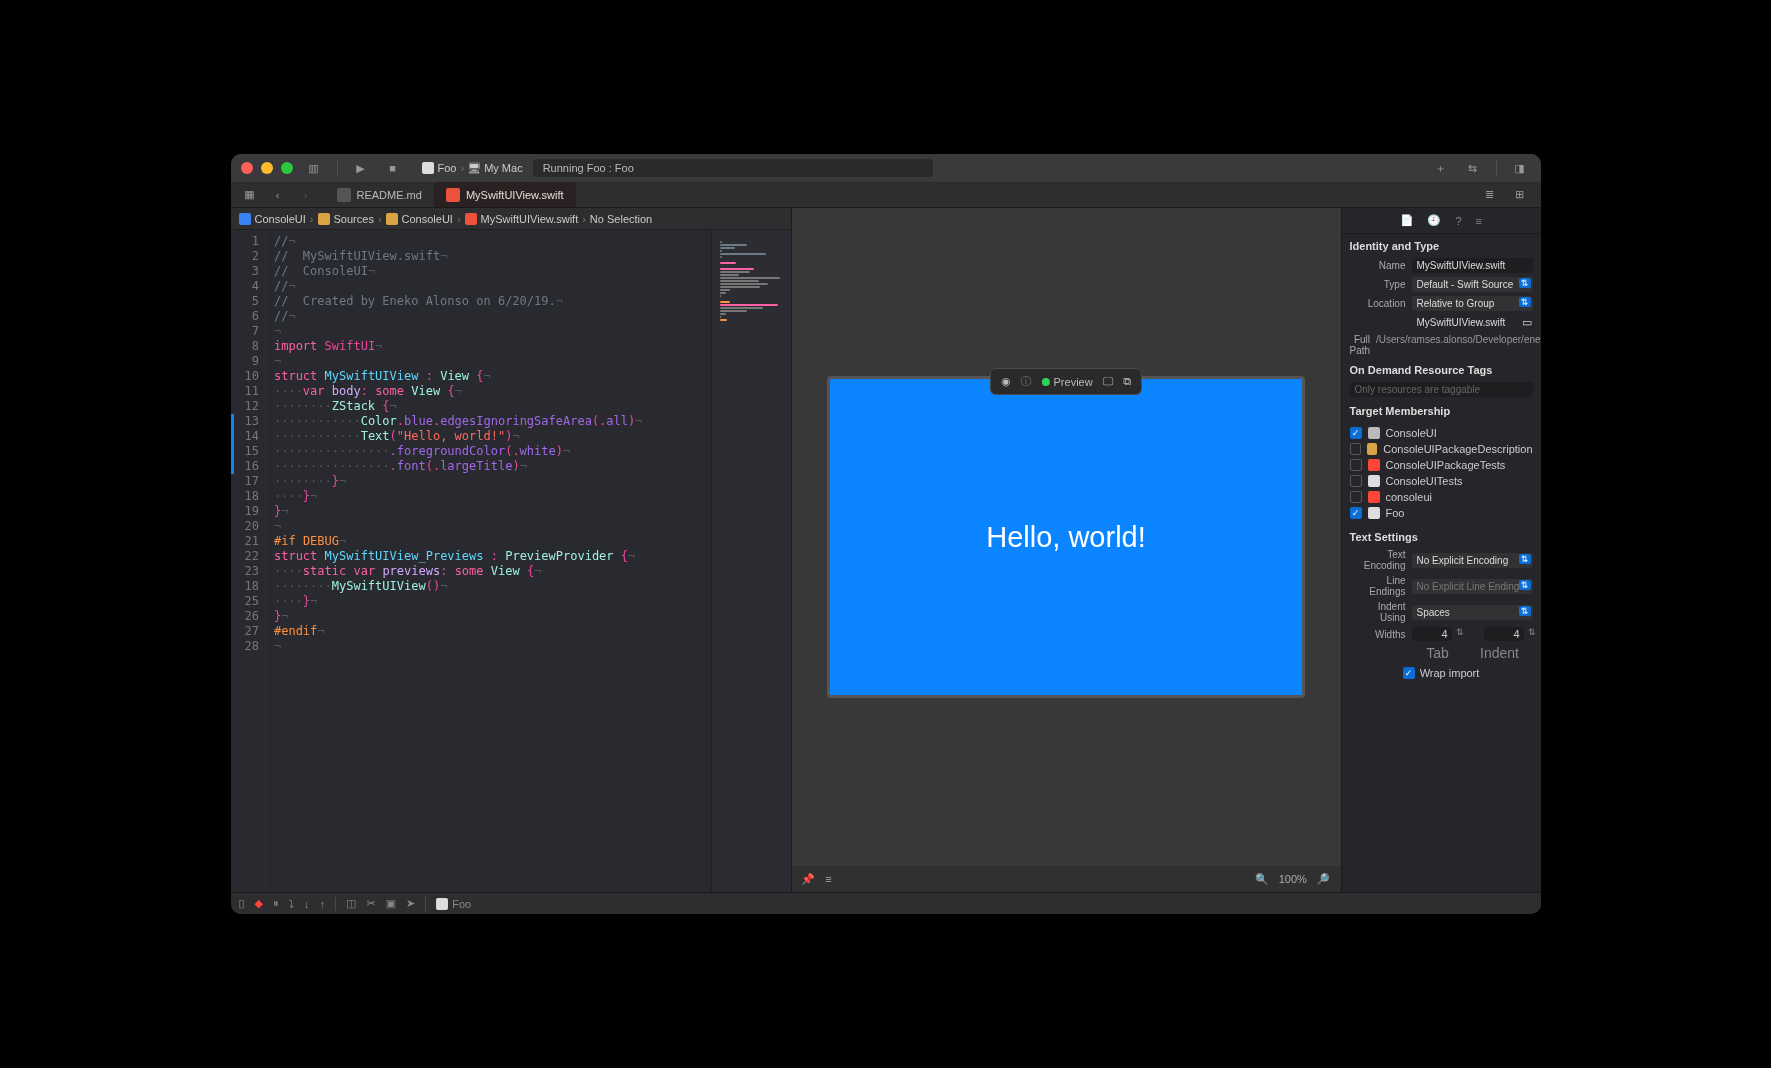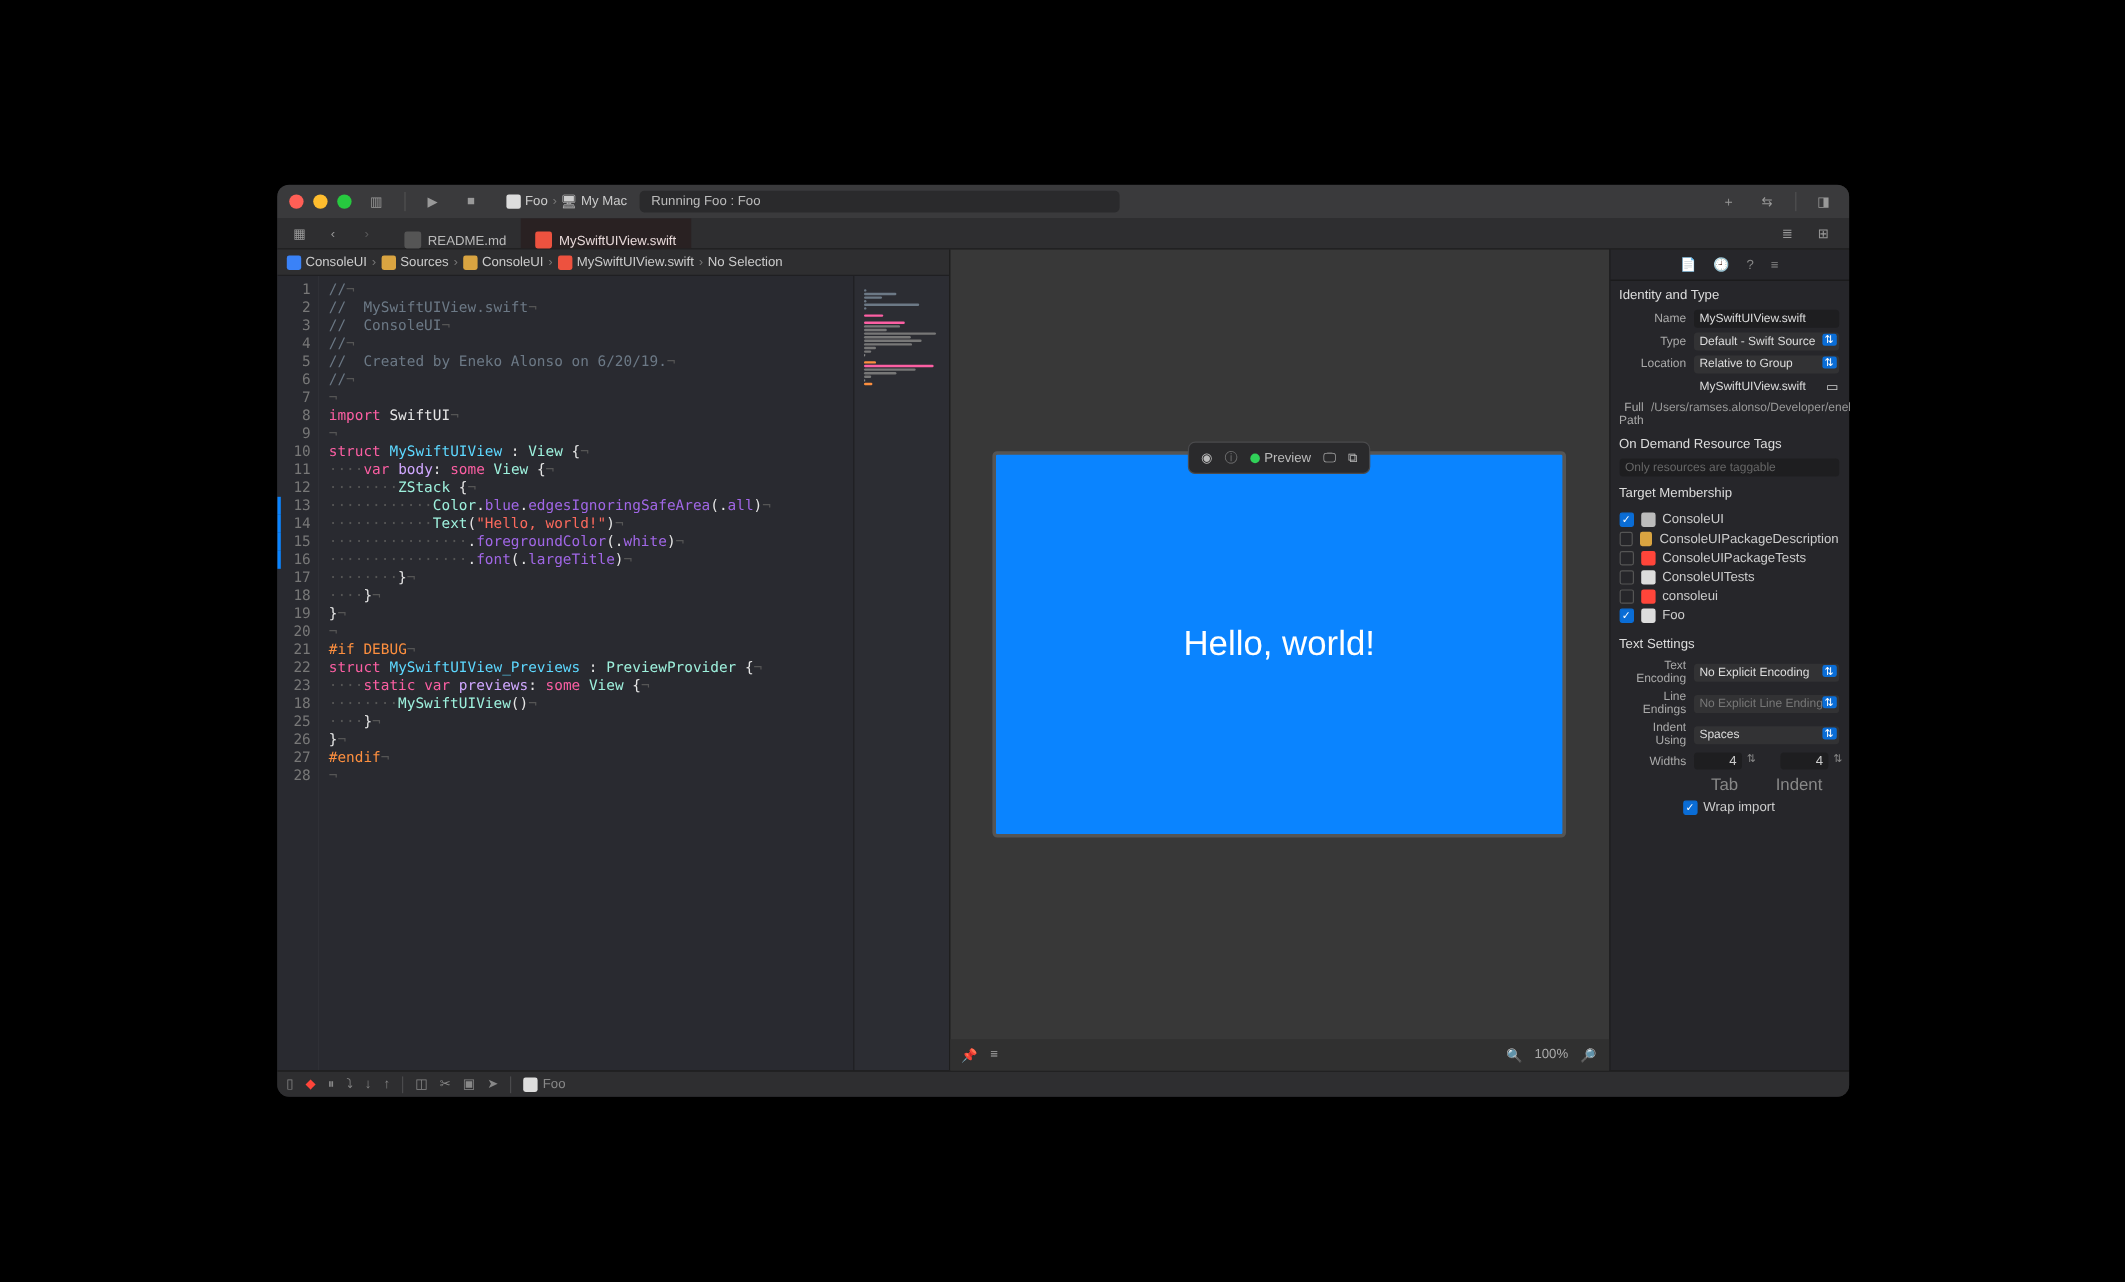--- a/index.html
+++ b/index.html
@@ -38,60 +38,60 @@
 .scheme { margin-left:8px; display:flex; align-items:center; gap:4px; color:#ccc; }
 .status-pill { flex:0 0 400px; margin:0 auto; background:#2a2a2c; border-radius:4px; padding:3px 10px; font-size:11px; color:#bbb; }
 .tb-spacer { flex:1; }
 .tabbar {
   height: 26px;
   background: #2e2e30;
   display:flex; align-items:center;
   border-bottom:1px solid #1a1a1a;
 }
 .tabbar-left { display:flex; align-items:center; gap:6px; padding:0 8px; color:#888; }
-.file-tab { height:100%; display:flex; align-items:flex-end; gap:6px; padding:0 12px; color:#bbb; cursor:pointer; }
+.file-tab { height:100%; display:flex; align-items:center; gap:6px; padding:0 12px; color:#bbb; cursor:pointer; }
 .file-tab.active { background:#292122; color:#e8dada; }
 .swift-icon { width:14px; height:14px; background:#ed523f; border-radius:2px; display:inline-block; }
 .md-icon { width:14px; height:14px; background:#555; border-radius:2px; display:inline-block; }
 .tabbar-right { margin-left:auto; display:flex; align-items:center; gap:8px; padding:0 10px; color:#888;}
 .content { flex:1; display:flex; min-height:0; }
 .left-pane { flex:1; display:flex; flex-direction:column; background:#292a30; min-width:0; }
 .breadcrumb { height:22px; display:flex; align-items:center; gap:4px; padding:0 8px; font-size:11px; color:#ccc; background:#2e2e30; border-bottom:1px solid #1f1f22; }
 .bc-item { display:flex; align-items:center; gap:4px; }
 .chev { color:#777; }
 .editor-wrap { flex:1; display:flex; min-height:0; }
 .editor { flex:1; display:flex; font-family: 'SF Mono','Menlo',monospace; font-size:12px; line-height:15px; overflow:auto; position:relative;}
 .gutter { padding:4px 6px 4px 14px; text-align:right; color:#777; border-right:1px solid rgba(255,255,255,0.03); user-select:none; }
 .code { padding:4px 8px; white-space:pre; }
 .c-cmt { color:#6c7986; }
 .c-kw { color:#fc5fa3; }
 .c-type { color:#9ef1dd; }
 .c-typedef { color:#5dd8ff; }
 .c-attr { color:#d0a8ff; }
 .c-func { color:#a167e6; }
 .c-str { color:#fc6a5d; }
-.c-plain { color:#e5e5e5; }
+.c-plain { color:#ec4899; }
 .c-pre { color:#fd8f3f; }
 .invis { color:#555; }
 .minimap { width:80px; background:#2c2d33; border-left:1px solid #1f1f22; padding:10px 8px; }
 .mm-line { height:2px; margin:1px 0; border-radius:1px; }
 .preview-pane { width:550px; background:#383838; border-left:1px solid #1a1a1a; display:flex; flex-direction:column; position:relative; }
 .preview-toolbar { position:absolute; top:160px; left:50%; transform:translateX(-50%); display:flex; align-items:center; gap:10px; background:#2a2a2c; border:1px solid #4a4a4c; border-radius:6px; padding:5px 10px; z-index:5; }
 .preview-toolbar .pt-item { display:flex; align-items:center; gap:4px; color:#bbb; cursor:pointer;}
 .green-dot { width:8px; height:8px; background:#30d158; border-radius:50%; }
 .canvas-area { flex:1; display:flex; align-items:center; justify-content:center; }
 .device { width:478px; height:322px; background:#0a84ff; border:3px solid #555; border-radius:4px; display:flex; align-items:center; justify-content:center; }
 .device-text { color:#fff; font-size:29px; font-weight:500; }
 .preview-footer { height:26px; background:#303030; display:flex; align-items:center; padding:0 10px; gap:10px; color:#aaa; }
 .pf-spacer{flex:1;}
 .inspector { width:200px; background:#26262a; border-left:1px solid #1a1a1a; display:flex; flex-direction:column; font-size:11px; }
 .insp-header { height:26px; display:flex; align-items:center; justify-content:center; gap:14px; border-bottom:1px solid #1a1a1a; color:#888; }
 .insp-header .active-tab { color:#ed523f; }
 .insp-body { flex:1; overflow:auto; }
-.insp-section-title { padding:6px 8px 4px; font-weight:400; color:#ddd; }
+.insp-section-title { padding:6px 8px 4px; font-weight:700; color:#ddd; }
 .insp-row { display:flex; align-items:center; padding:2px 8px; gap:6px; }
 .insp-label { width:56px; text-align:right; color:#aaa; font-size:10px;}
 .insp-field { flex:1; background:#1e1e20; border-radius:3px; padding:2px 5px; color:#ddd; font-size:10px; overflow:hidden; text-overflow:ellipsis; white-space:nowrap;}
 .insp-select { flex:1; background:#323234; border-radius:3px; padding:2px 5px; position:relative; color:#ddd; font-size:10px; }
 .insp-select::after { content:'⇅'; position:absolute; right:2px; top:1px; background:#0a6dd6; width:12px; border-radius:2px; text-align:center; color:#fff; font-size:9px;}
 .tm-list { padding:4px 8px; }
 .tm-row { display:flex; align-items:center; gap:6px; padding:2px 0; }
 .chkbox { width:12px; height:12px; border-radius:2px; border:1px solid #555; display:inline-flex; align-items:center; justify-content:center; font-size:9px; }
 .chkbox.checked { background:#0a6dd6; border-color:#0a6dd6; color:#fff; }
 .tm-icon { width:12px; height:12px; border-radius:2px; display:inline-block; }

